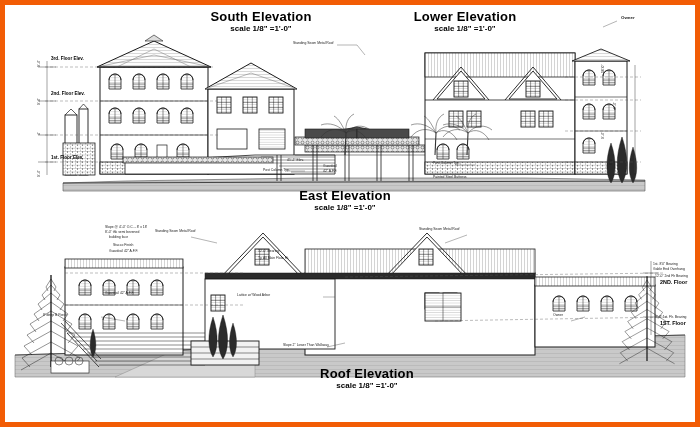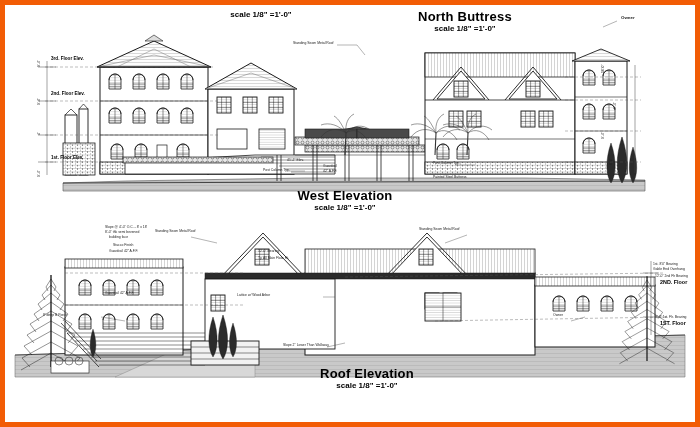--- a/index.html
+++ b/index.html
@@ -384,28 +384,29 @@
         <path d="M462 230 L440 238"></path>
         <path d="M318 292 L330 292"></path>
         <path d="M322 342 L340 338"></path>
         <path d="M96 312 L120 316"></path>
         <path d="M580 312 L566 316"></path>
       </g>
     </g>
   </svg>
 
   <div class="ttl" style="left:176px;top:5px;width:160px;">
+    <span class="t1">South Elevation</span>
     <span class="t2">scale 1/8" =1'-0"</span>
   </div>
   <div class="ttl" style="left:380px;top:5px;width:160px;">
-    <span class="t1">North Buttress</span>
+    <span class="t1">Lower Elevation</span>
     <span class="t2">scale 1/8" =1'-0"</span>
   </div>
   <div class="ttl" style="left:260px;top:184px;width:160px;">
-    <span class="t1">West Elevation</span>
+    <span class="t1">East Elevation</span>
     <span class="t2">scale 1/8" =1'-0"</span>
   </div>
   <div class="ttl" style="left:282px;top:362px;width:160px;">
     <span class="t1">Roof Elevation</span>
     <span class="t2">scale 1/8" =1'-0"</span>
   </div>
 
   <div class="flab" style="left:46px;top:51px;">3rd. Floor Elev.</div>
   <div class="flab" style="left:46px;top:86px;">2nd. Floor Elev.</div>
   <div class="flab" style="left:46px;top:150px;">1st. Floor Elev.</div>

